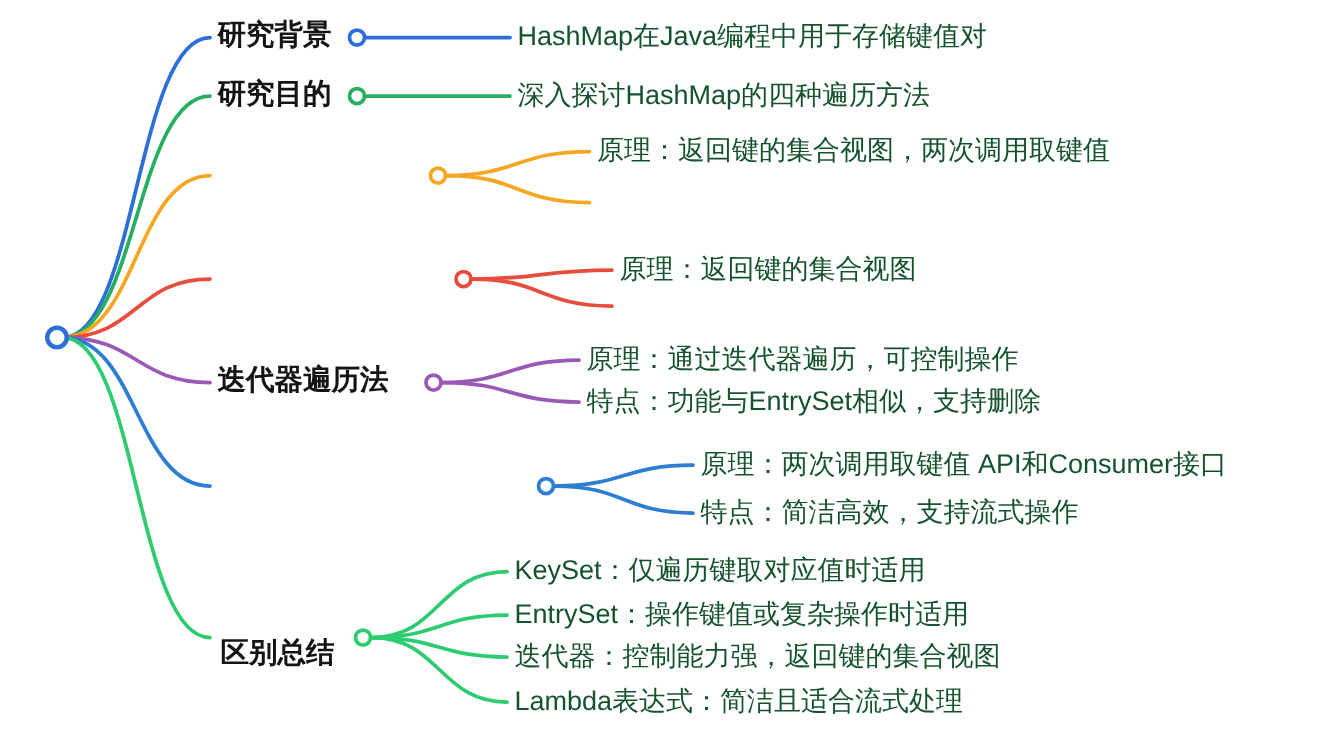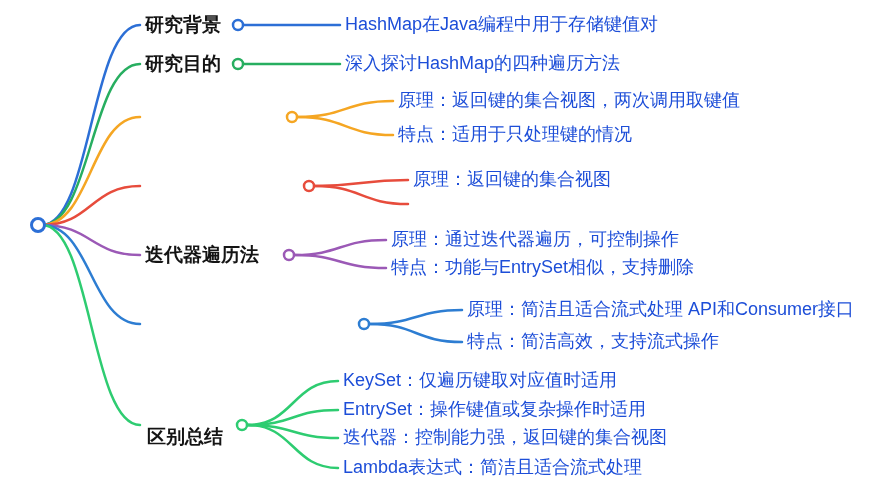--- a/index.html
+++ b/index.html
@@ -42,21 +42,21 @@
     font-weight: 700;
     color: #141414;
     white-space: nowrap;
     line-height: 1.1;
   }
   .leaf-label {
     position: absolute;
     transform: translateY(-50%);
     font-size: 18px;
     font-weight: 400;
-    color: #1d4ed8;
+    color: #14532d;
     white-space: nowrap;
     line-height: 1.1;
   }
 </style>
 </head>
 <body>
 
 <div class="canvas">
 
   <svg class="links" viewBox="0 0 885 500">
@@ -101,28 +101,27 @@
 
   <div class="branch-label" style="left:145px; top:25px">研究背景</div>
   <div class="branch-label" style="left:145px; top:64px">研究目的</div>
   <div class="branch-label" style="left:145px; top:255px">迭代器遍历法</div>
   <div class="branch-label" style="left:147px; top:437px">区别总结</div>
 
   <div class="leaf-label" style="left:345px; top:25px">HashMap在Java编程中用于存储键值对</div>
   <div class="leaf-label" style="left:345px; top:64px">深入探讨HashMap的四种遍历方法</div>
 
   <div class="leaf-label" style="left:398px; top:101px">原理：返回键的集合视图，两次调用取键值</div>
-  <div class="leaf-label" style="left:398px; top:135px">特点：适用于只处理键的情况</div>
 
   <div class="leaf-label" style="left:413px; top:180px">原理：返回键的集合视图</div>
 
   <div class="leaf-label" style="left:391px; top:240px">原理：通过迭代器遍历，可控制操作</div>
   <div class="leaf-label" style="left:391px; top:268px">特点：功能与EntrySet相似，支持删除</div>
 
-  <div class="leaf-label" style="left:467px; top:310px">原理：简洁且适合流式处理 API和Consumer接口</div>
+  <div class="leaf-label" style="left:467px; top:310px">原理：两次调用取键值 API和Consumer接口</div>
   <div class="leaf-label" style="left:467px; top:342px">特点：简洁高效，支持流式操作</div>
 
   <div class="leaf-label" style="left:343px; top:381px">KeySet：仅遍历键取对应值时适用</div>
   <div class="leaf-label" style="left:343px; top:410px">EntrySet：操作键值或复杂操作时适用</div>
   <div class="leaf-label" style="left:343px; top:438px">迭代器：控制能力强，返回键的集合视图</div>
   <div class="leaf-label" style="left:343px; top:468px">Lambda表达式：简洁且适合流式处理</div>
 
 </div>
 
 </body></html>

